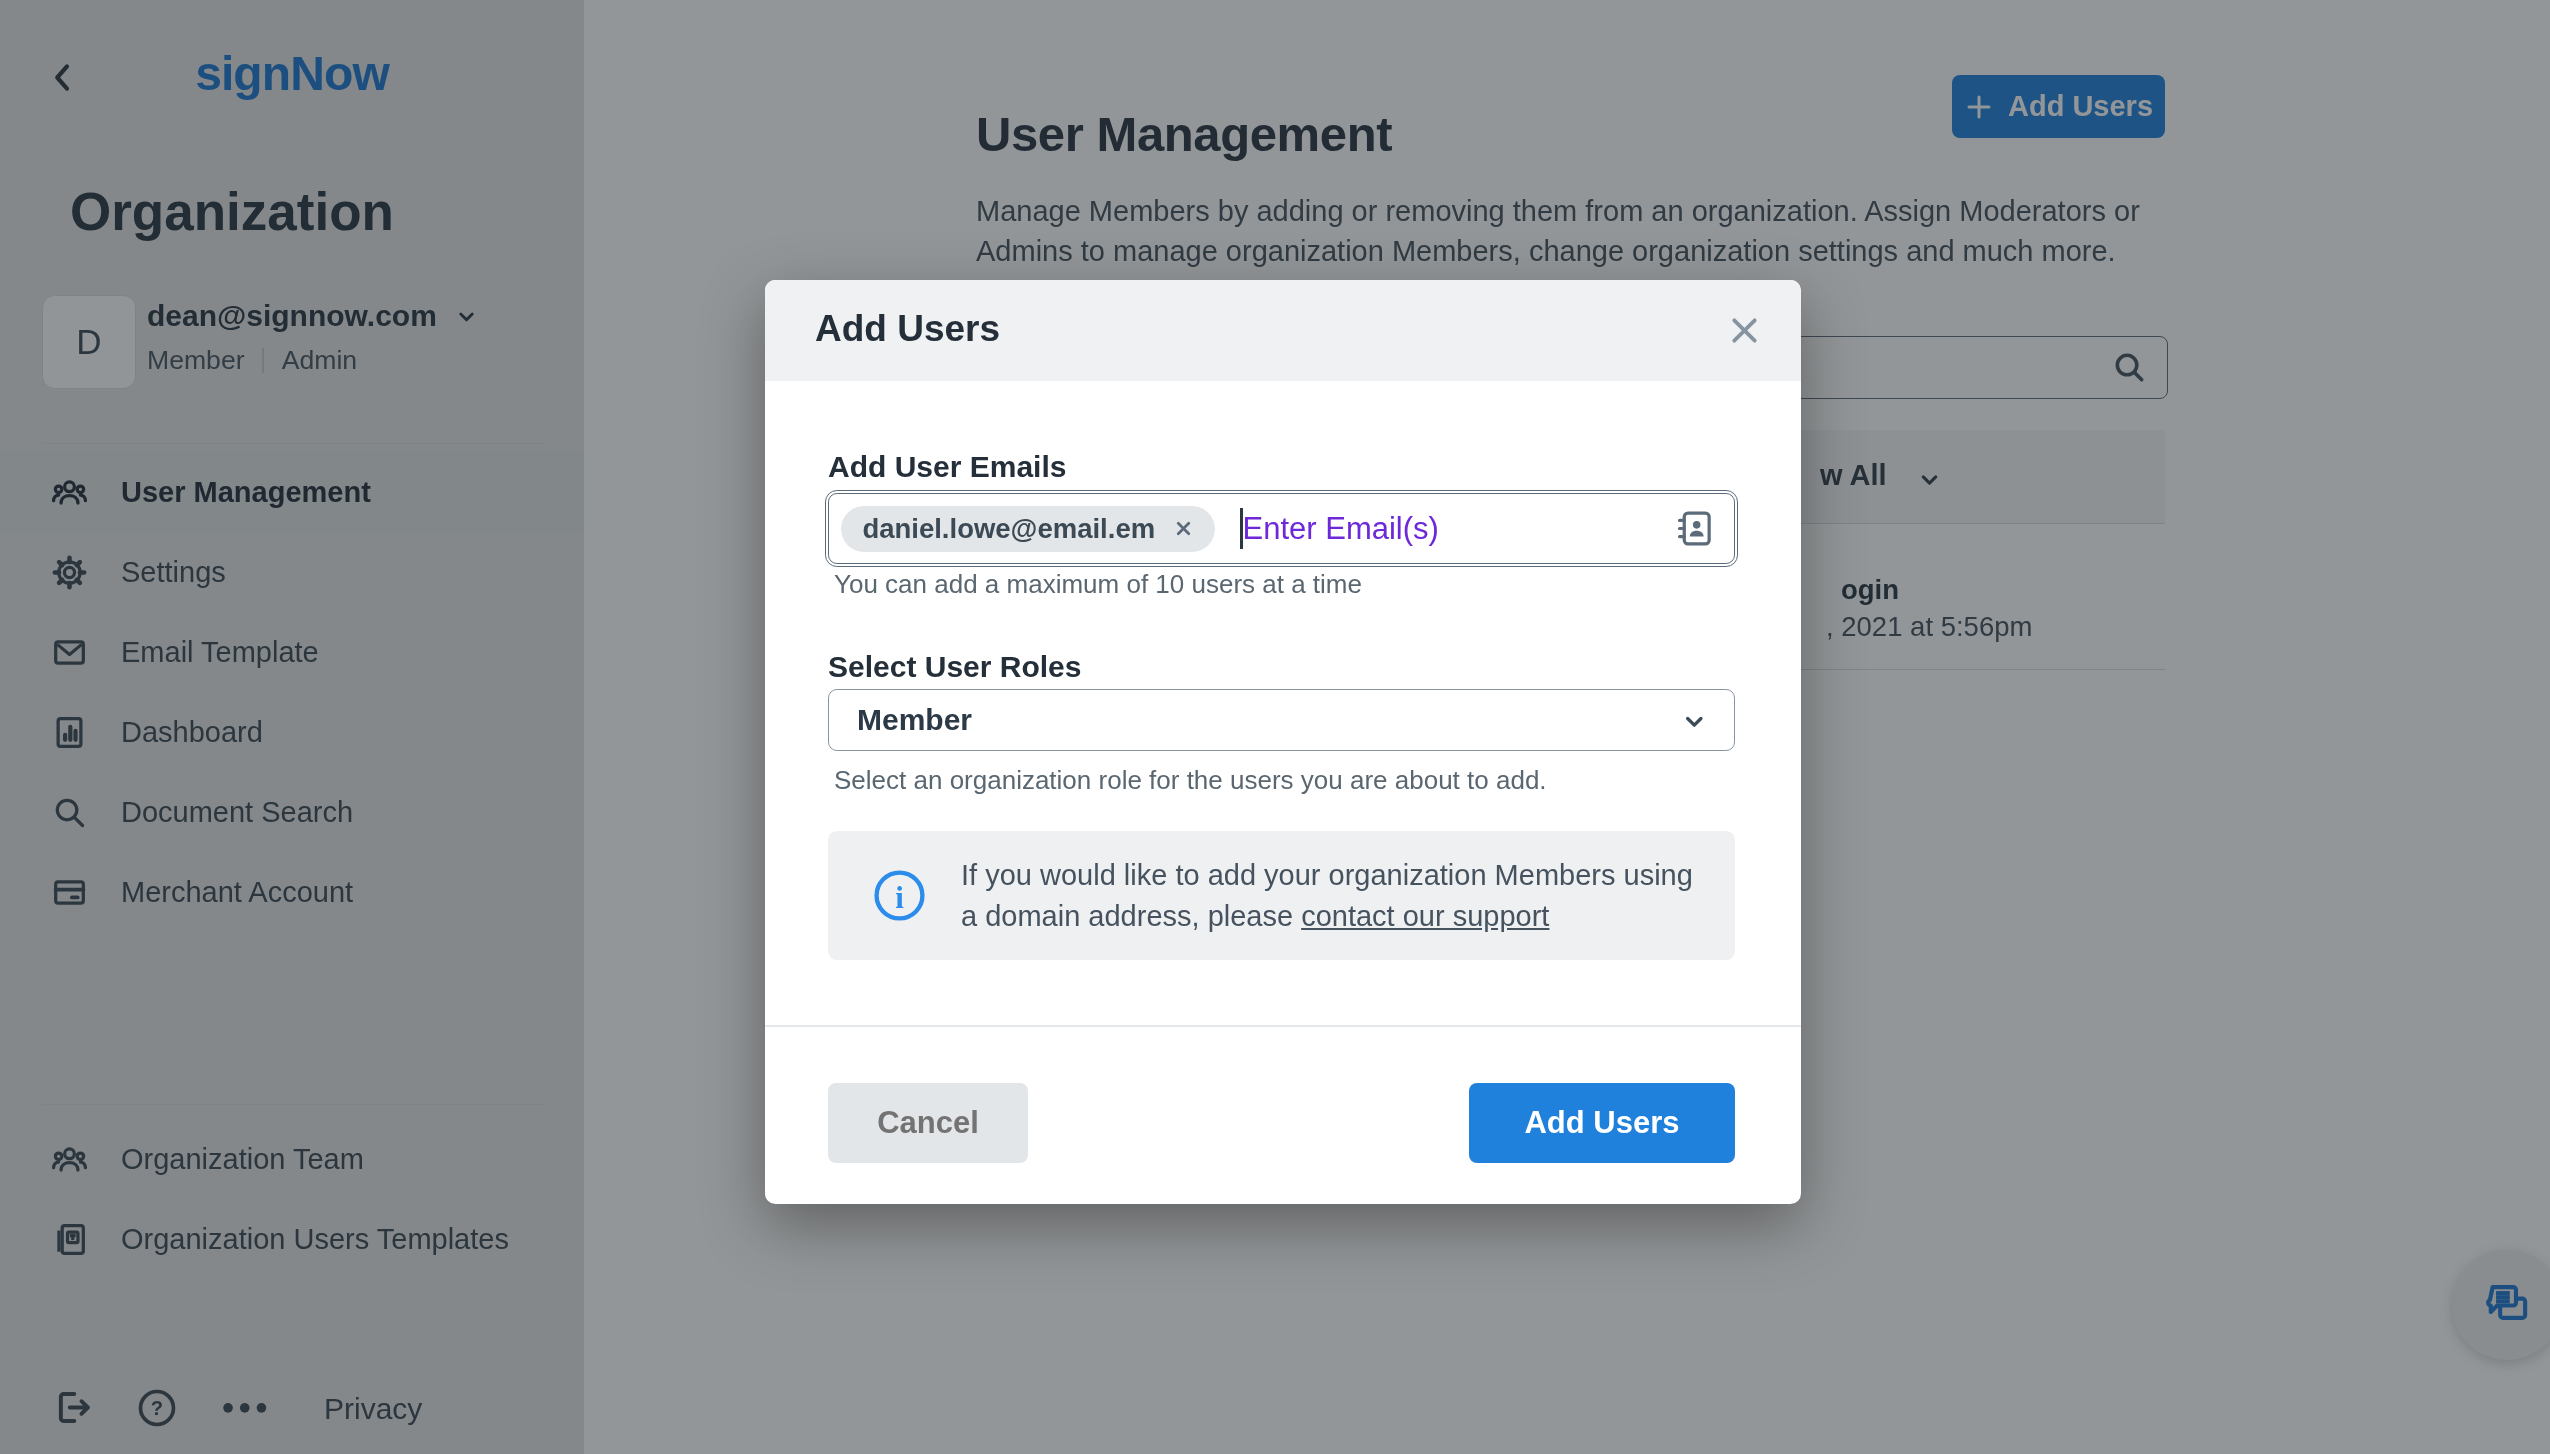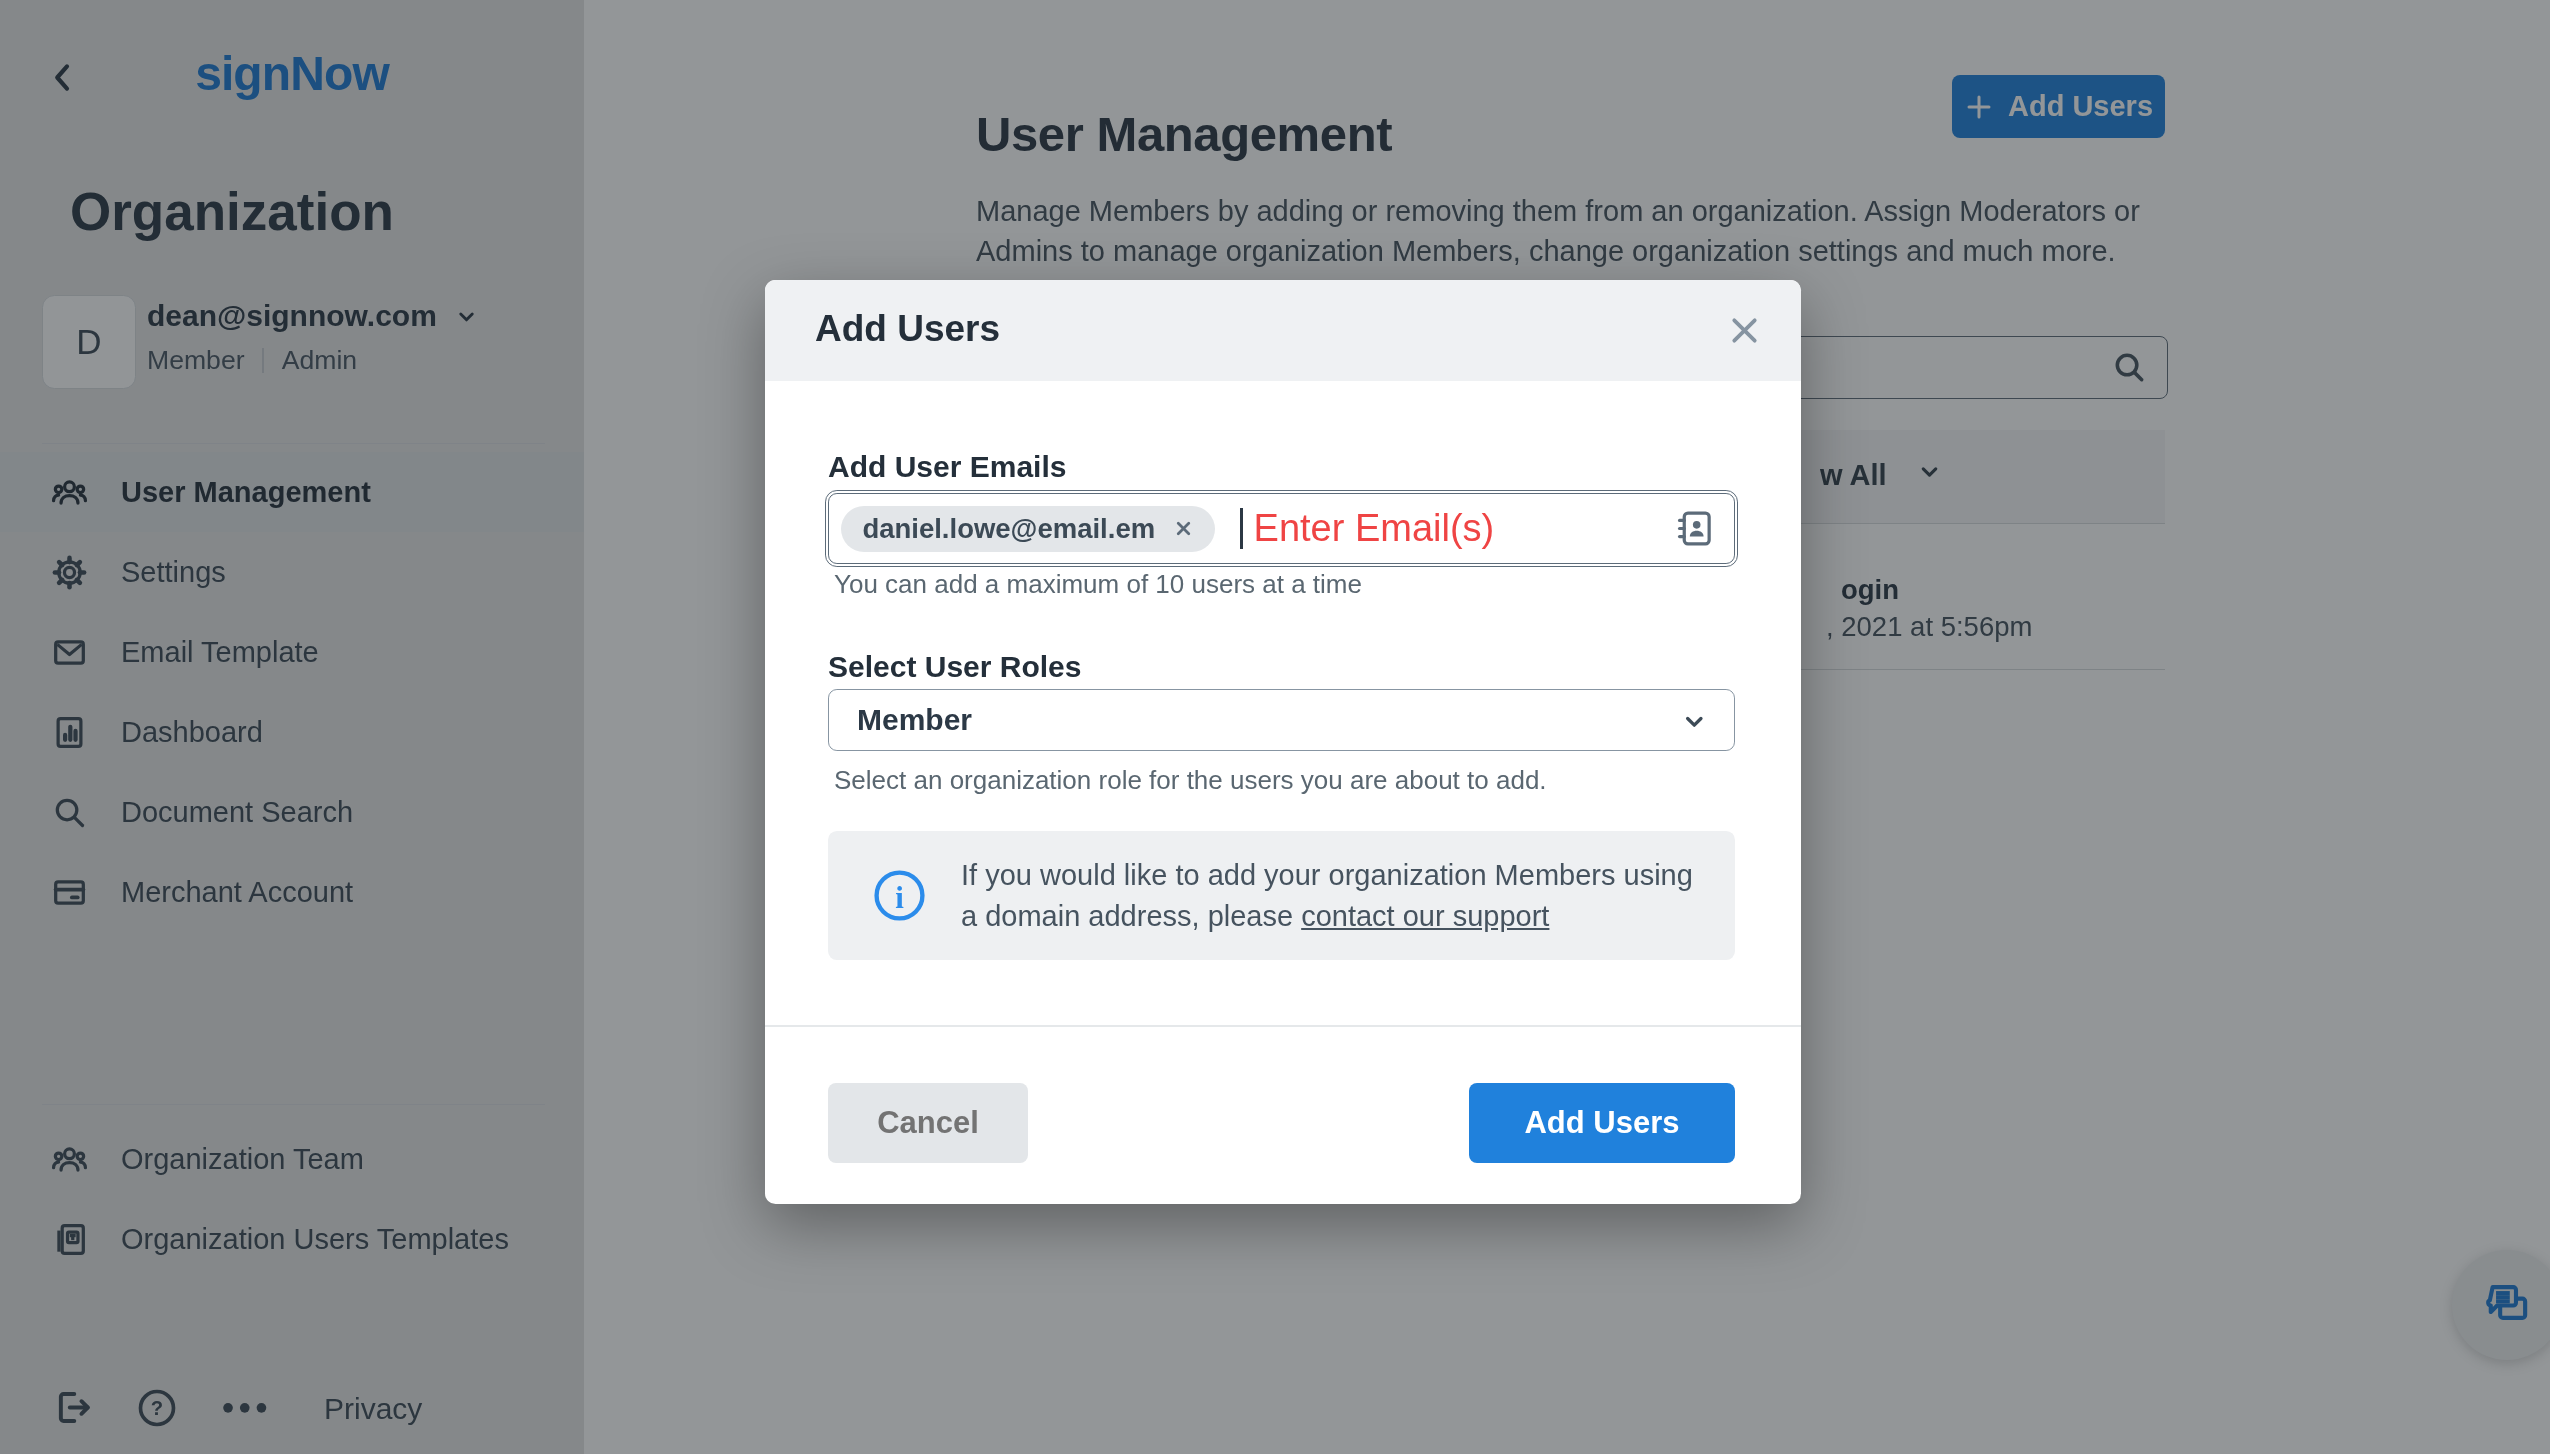--- a/index.html
+++ b/index.html
@@ -42,21 +42,21 @@
 
   
   .main{position:absolute;left:584px;top:0;width:1966px;height:1454px;background:#ffffff;}
   .page-title{position:absolute;left:392px;top:73px;font-size:49px;font-weight:bold;color:#2c3845;letter-spacing:-0.4px;}
   .page-desc{position:absolute;left:392px;top:162px;width:1284px;font-size:29px;line-height:40px;color:#46535f;}
   .add-users-top{position:absolute;left:1368px;top:75px;width:213px;height:63px;background:#2081dc;border-radius:8px;
                  display:flex;align-items:center;justify-content:center;gap:14px;color:#fff;font-size:29px;font-weight:600;cursor:pointer;}
   .search-box{position:absolute;left:682px;top:336px;width:900px;height:61px;border:1.8px solid #5f6d7a;border-radius:8px;background:#fff;}
   .search-box .mag{position:absolute;right:17.7px;top:10.6px;width:39px;height:39px;}
   .table-band{position:absolute;left:392px;top:430px;width:1189px;height:93px;background:#f5f6f8;border-bottom:0.9px solid #d8dbde;}
-  .filter-frag{position:absolute;left:1236px;top:459px;font-size:29px;font-weight:bold;color:#33404c;display:flex;align-items:flex-start;gap:30px;}
+  .filter-frag{position:absolute;left:1236px;top:459px;font-size:29px;font-weight:bold;color:#33404c;display:flex;align-items:flex-end;gap:30px;}
   .ll-frag{position:absolute;left:1257px;top:574px;font-size:27.5px;font-weight:bold;color:#2c3946;}
   .ll-date-frag{position:absolute;left:1242px;top:611px;font-size:27.5px;color:#46535f;}
   .row-divider{position:absolute;left:392px;top:669px;width:1189px;height:0.9px;background:#d8dbde;}
   .chat-btn{position:absolute;left:1868px;top:1250px;width:110px;height:110px;border-radius:50%;background:#eceeef;
             box-shadow:0 3.5px 12.4px rgba(0,0,0,0.18);display:flex;align-items:center;justify-content:center;cursor:pointer;}
 
   
   .overlay{position:absolute;left:0;top:0;width:2550px;height:1454px;background:rgba(26,31,37,0.47);z-index:10;}
 
   
@@ -67,21 +67,21 @@
   .modal-close{position:absolute;right:39px;top:33px;width:35px;height:35px;cursor:pointer;}
 
   .field-label{position:absolute;left:63px;font-size:30px;font-weight:600;color:#242f3a;}
   .email-input{position:absolute;left:63px;top:213px;width:907px;height:71px;border:1.8px solid #5c6b79;border-radius:8.9px;
                outline:1.8px solid #5c6b79;outline-offset:2.7px;background:#fff;display:flex;align-items:center;box-sizing:border-box;cursor:text;}
   .chip{margin-left:12.4px;height:46px;border-radius:23px;background:#e3e6e9;display:flex;align-items:center;
         padding:0 21px;gap:17.7px;flex:0 0 auto;}
   .chip-text{font-size:27.5px;font-weight:600;color:#3c4a56;}
   .chip-x{width:21px;height:21px;cursor:pointer;}
   .caret{width:2.7px;height:41px;background:#2b3844;margin-left:25px;}
-  .placeholder{margin-left:11px;font-size:38px;color:#ef4444;}
+  .placeholder{margin-left:0;font-size:31px;color:#6d28d9;}
   .book-icon{position:absolute;right:19.5px;top:14px;width:41px;height:41px;}
   .helper{position:absolute;left:69px;font-size:26px;color:#5a6771;}
 
   .role-select{position:absolute;left:63px;top:409px;width:907px;height:62px;border:1.8px solid #8795a2;border-radius:8.9px;
                background:#fff;box-sizing:border-box;display:flex;align-items:center;cursor:pointer;}
   .role-value{margin-left:28px;font-size:30px;font-weight:600;color:#2c3946;}
   .role-chev{position:absolute;right:26.6px;top:17.7px;width:26.6px;height:26.6px;}
 
   .info-box{position:absolute;left:63px;top:551px;width:907px;height:129px;background:#eef0f2;border-radius:8.9px;
             display:flex;align-items:center;box-sizing:border-box;padding:0 0 0 44px;}

